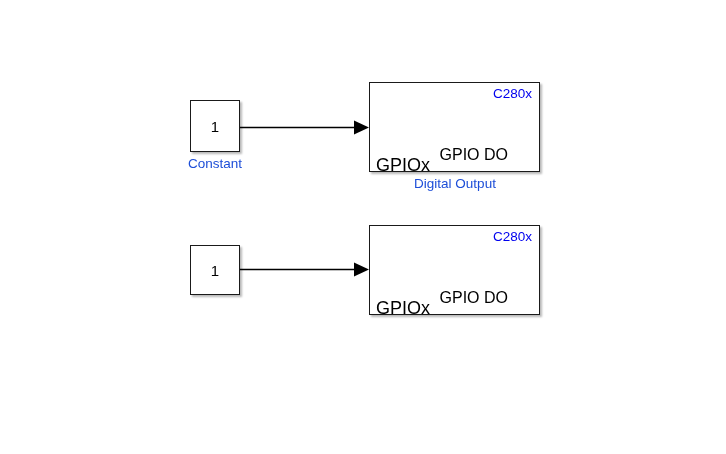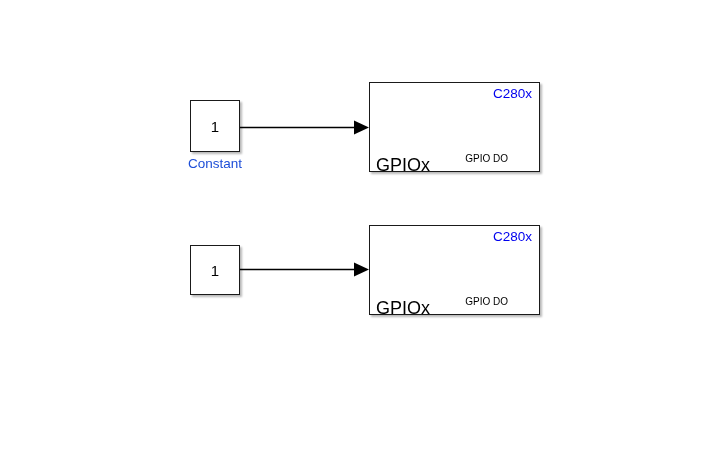--- a/index.html
+++ b/index.html
@@ -62,21 +62,21 @@
     font-size: 18px;
     color: #000000;
     line-height: 1.1;
     white-space: nowrap;
     margin-top: 35px;
   }
   .device-footer-label {
     position: absolute;
     right: 31px;
     bottom: 7px;
-    font-size: 10px;
+    font-size: 16px;
     color: #000000;
     line-height: 1.1;
     white-space: nowrap;
   }
 
   
   .block-caption {
     position: absolute;
     font-size: 13.5px;
     color: #1d4ed8;
@@ -117,20 +117,21 @@
   <div class="block const-block" style="left: 190px; top: 100px; width: 50px; height: 52px; border-color: rgb(26, 26, 26); background: rgb(255, 255, 255);">
     <span class="const-value">1</span>
   </div>
   <div class="block-caption" style="left:165px; top:156px; width:100px;">Constant</div>
 
   <div class="block device-block" style="left: 369px; top: 82px; width: 171px; height: 90px; border-color: rgb(26, 26, 26); background: rgb(255, 255, 255);">
     <span class="device-corner-tag" style="color: rgb(0, 0, 238);">C280x</span>
     <span class="device-port-label">GPIOx</span>
     <span class="device-footer-label">GPIO DO</span>
   </div>
+  <div class="block-caption" style="left:385px; top:176px; width:140px;">Digital Output</div>
 
   <div class="block const-block" style="left: 190px; top: 245px; width: 50px; height: 50px; border-color: rgb(26, 26, 26); background: rgb(255, 255, 255);">
     <span class="const-value">1</span>
   </div>
 
   <div class="block device-block" style="left: 369px; top: 225px; width: 171px; height: 90px; border-color: rgb(26, 26, 26); background: rgb(255, 255, 255);">
     <span class="device-corner-tag" style="color: rgb(0, 0, 238);">C280x</span>
     <span class="device-port-label">GPIOx</span>
     <span class="device-footer-label">GPIO DO</span>
   </div>

